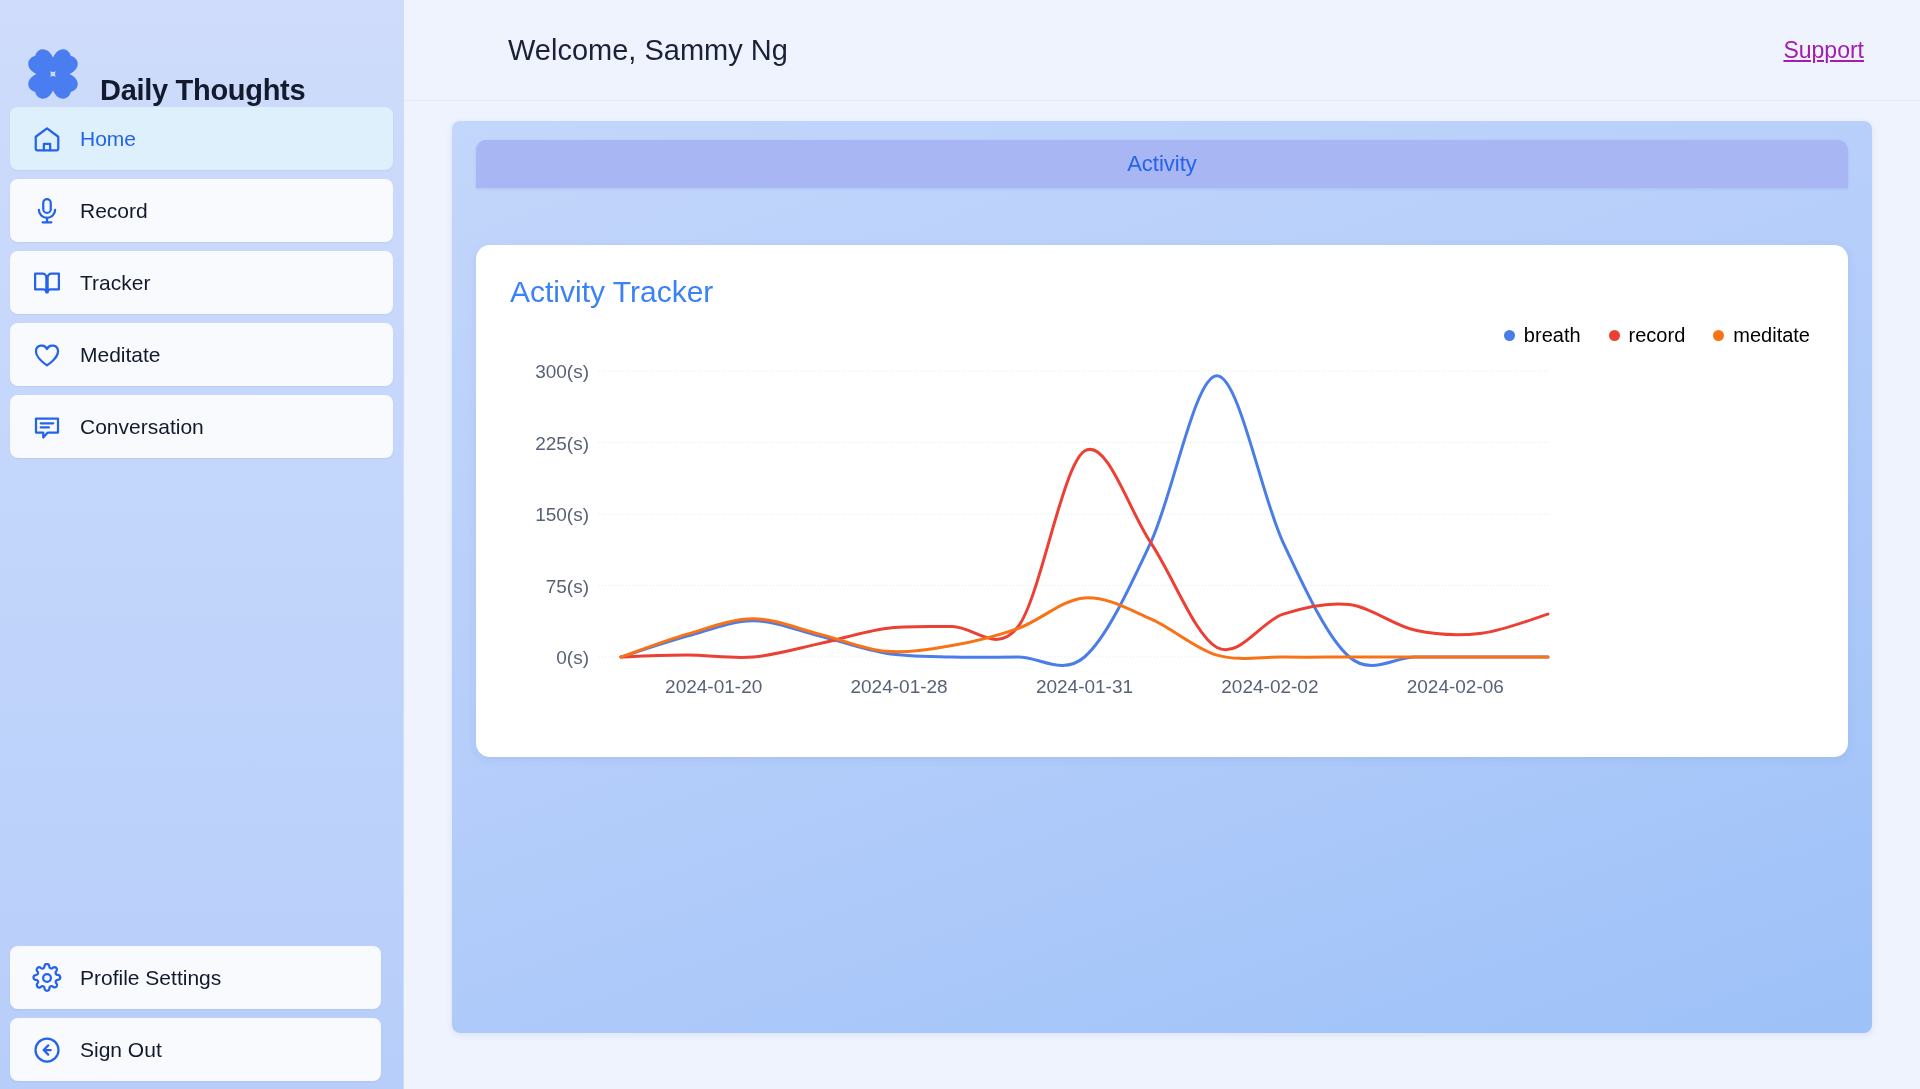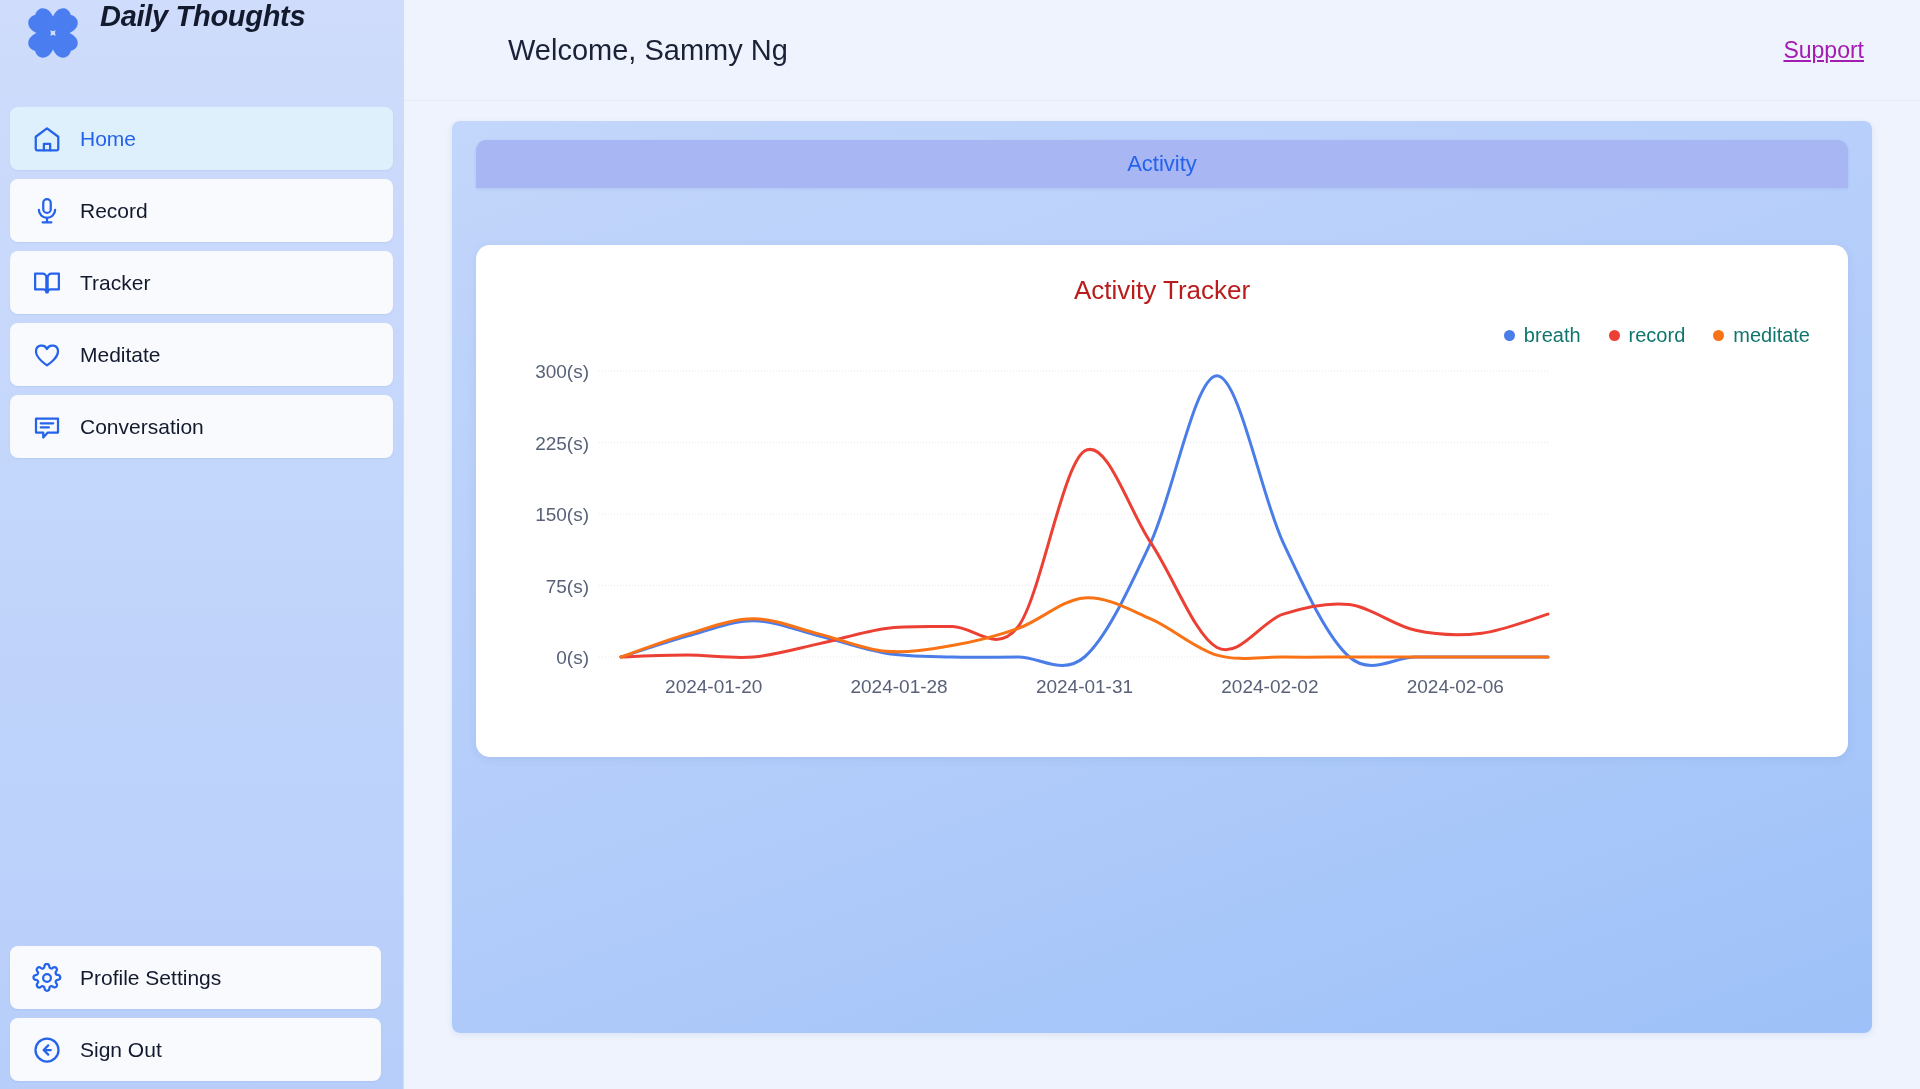--- a/index.html
+++ b/index.html
@@ -15,23 +15,22 @@
   .sidebar {
     width: 404px; height: 1089px;
     background: linear-gradient(180deg, #cfdcfb 0%, #c3d6fb 45%, #b7cefa 100%);
     display: flex; flex-direction: column;
     position: relative;
     flex: 0 0 404px;
     border-right: 1px solid #cfdcf7;
   }
   .brand {
     height: 107px;
-    display: flex; align-items: flex-start; gap: 14px;
+    display: flex; align-items: flex-end; gap: 14px;
     padding-left: 20px;
-    font-style: italic;
   }
   .brand-logo { width: 66px; height: 66px; flex: 0 0 66px; }
   .brand-title {
     font-size: 29px; font-weight: bold; letter-spacing: -0.3px;
     color: #131a2e;
   }
   .nav { padding: 0 10px; display: flex; flex-direction: column; gap: 9px; }
   .nav-item {
     height: 63px; border-radius: 8px;
     background: #f8fafd;
@@ -84,29 +83,29 @@
 
   .card {
     margin-top: 57px;
     background: #ffffff;
     border-radius: 14px;
     height: 512px;
     padding: 30px 34px 24px 34px;
     box-shadow: 0 2px 10px rgba(60,90,160,.10);
     position: relative;
   }
-  .card-title { font-size: 26px; color: #b91c1c; text-align: center; }
+  .card-title { font-size: 30px; color: #3b82f6; }
 
   .legend {
     position: absolute; right: 38px; top: 79px;
     display: flex; gap: 28px; align-items: center;
   }
   .legend-item { display: flex; align-items: center; gap: 9px; }
   .legend-dot { width: 11px; height: 11px; border-radius: 50%; display: block; }
-  .legend-label { font-size: 20px; color: #0f766e; }
+  .legend-label { font-size: 20px; color: #000000; }
 
   .chart { position: absolute; left: 30px; top: 110px; width: 1060px; height: 360px; }
   .chart svg { display: block; }
 </style>
 </head>
 <body>
 
 <div id="app">
 
   <aside class="sidebar">

